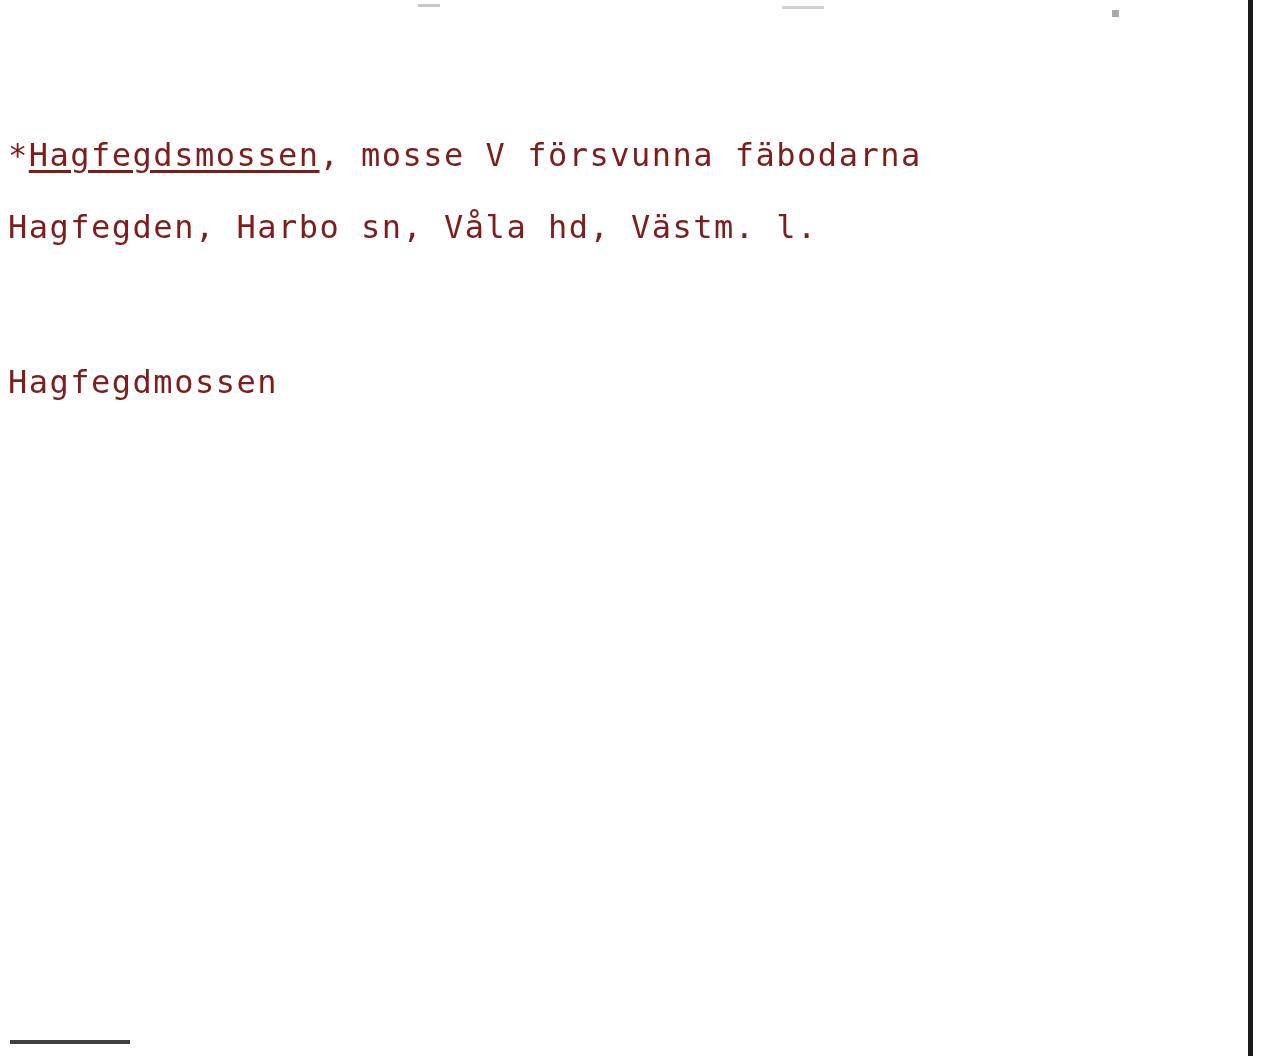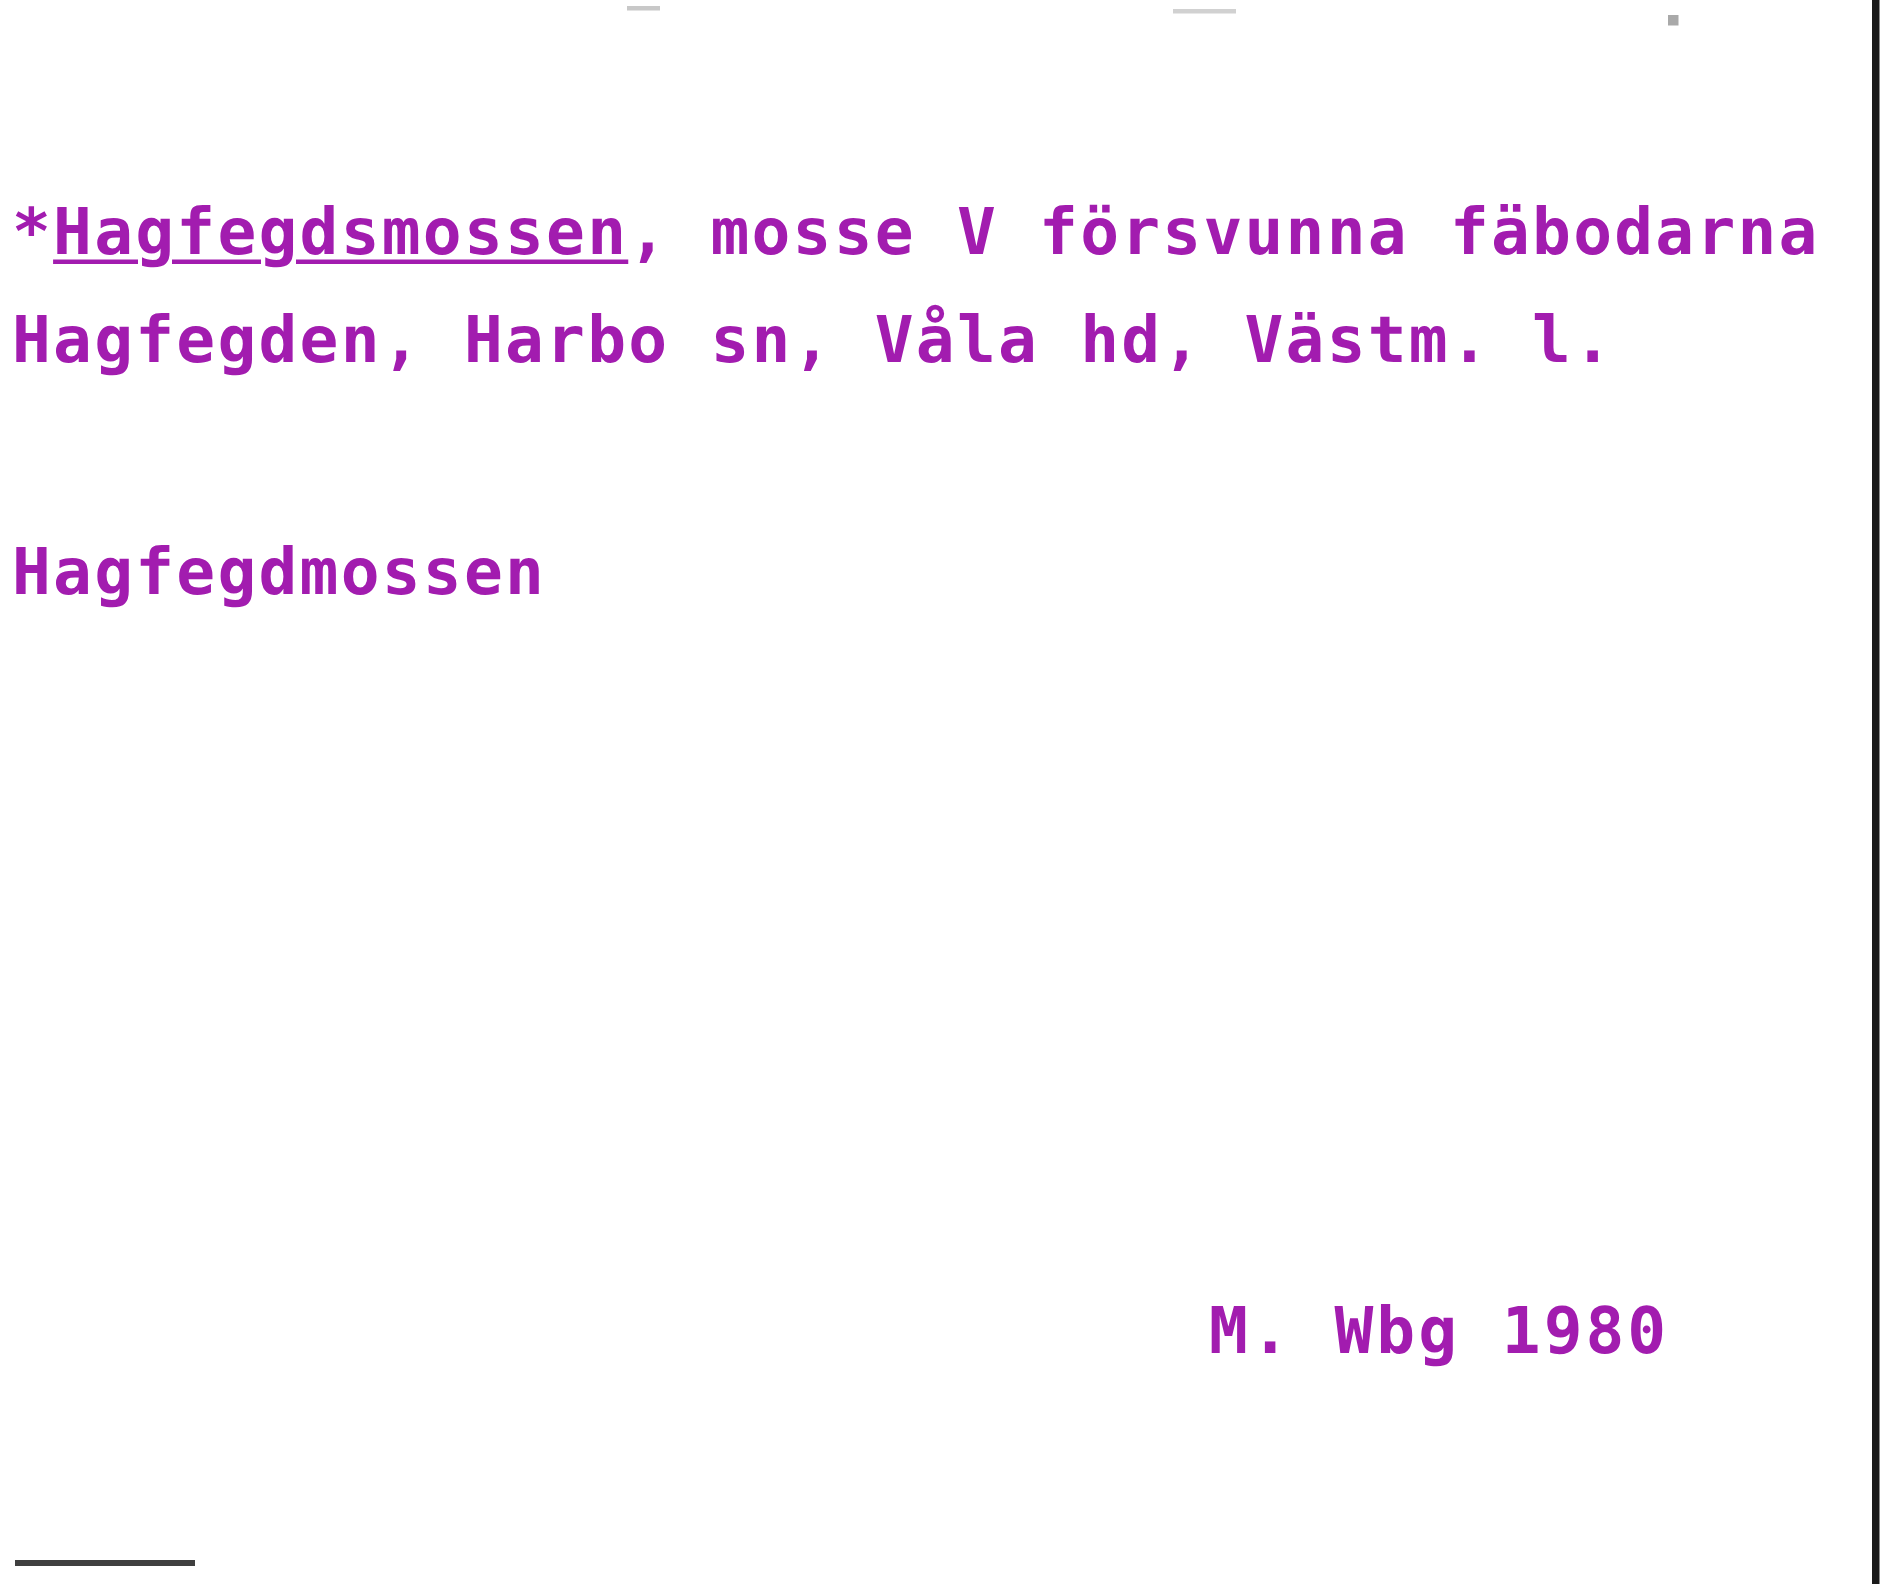--- a/index.html
+++ b/index.html
@@ -48,25 +48,25 @@
   .text-layer {
     position: absolute;
     left: 0;
     top: 0;
     width: 100%;
     height: 100%;
   }
   .line {
     position: absolute;
     white-space: pre;
-    font-weight: 700;
+    font-weight: 400;
     letter-spacing: 1.5px;
-    font-size: 43px;
+    font-size: 32px;
     line-height: 40px;
-    color: #a21caf;
+    color: #7f1d1d;
   }
   .line.headword { left: 8px;  top: 135px; }
   .line.headword-cont { left: 8px; top: 207px; }
   .line.form { left: 8px; top: 362px; }
   .line.source { left: 8px; top: 434px; letter-spacing: 2px; }
   .line.signature { left: 806px; top: 868px; letter-spacing: 2px; }
 
   .underline {
     text-decoration: underline;
     text-underline-offset: 4px;
@@ -87,16 +87,15 @@
 
   <div class="text-layer">
 
     <div class="line headword"><span>*</span><span class="underline">Hagfegdsmossen</span><span>, mosse V försvunna fäbodarna</span></div>
 
     <div class="line form">Hagfegdmossen</div>
 
     <div class="line headword-cont">Hagfegden, Harbo sn, Våla hd, Västm. l.</div>
 
 
-    <div class="line signature">M. Wbg 1980</div>
 
   </div>
 </div>
 
 </body></html>

